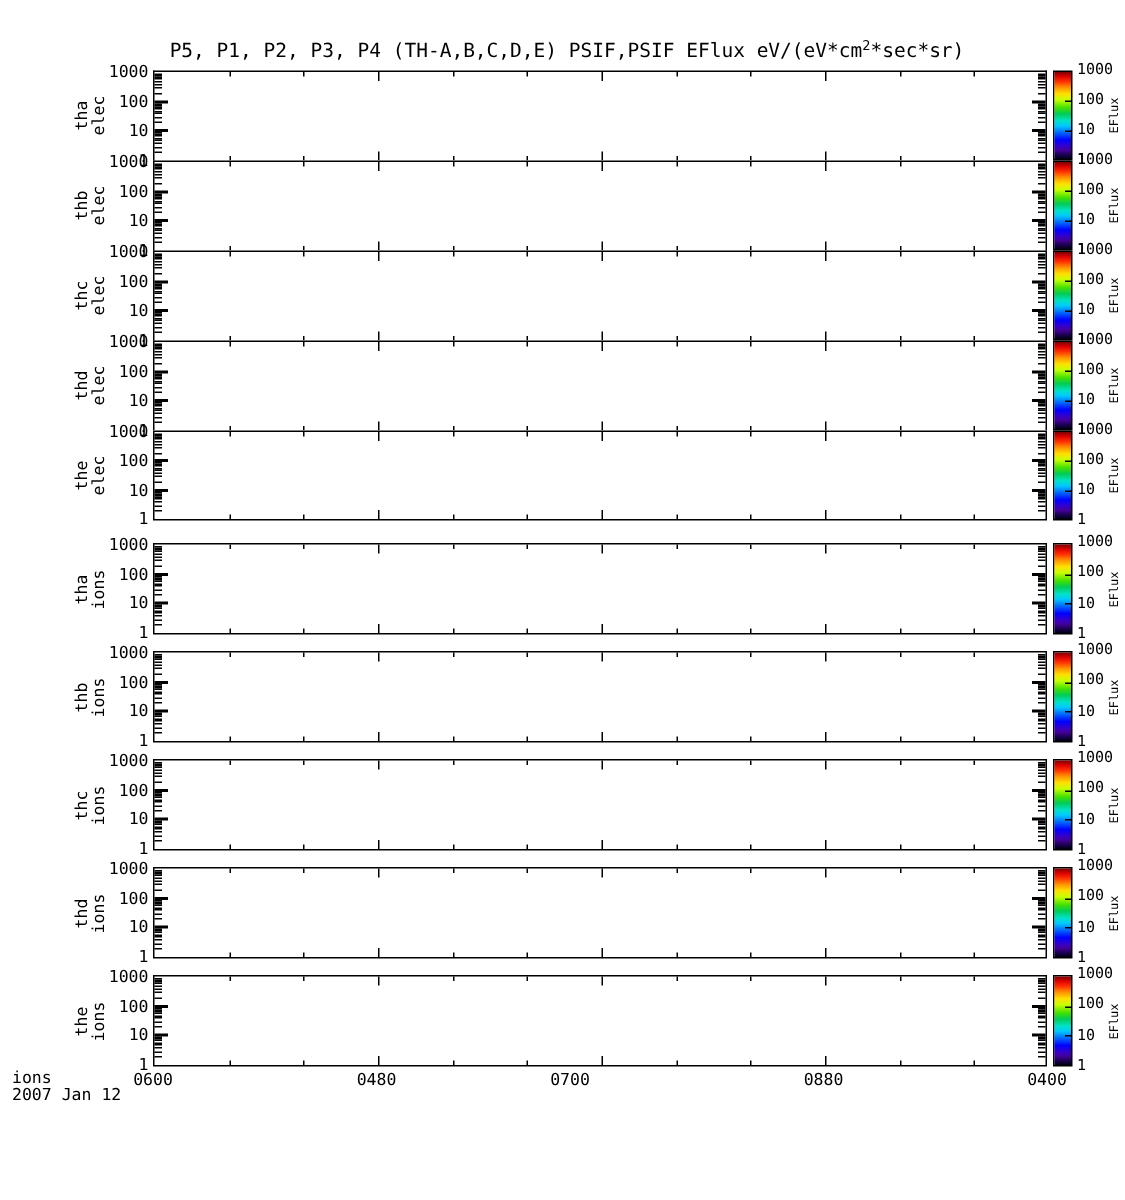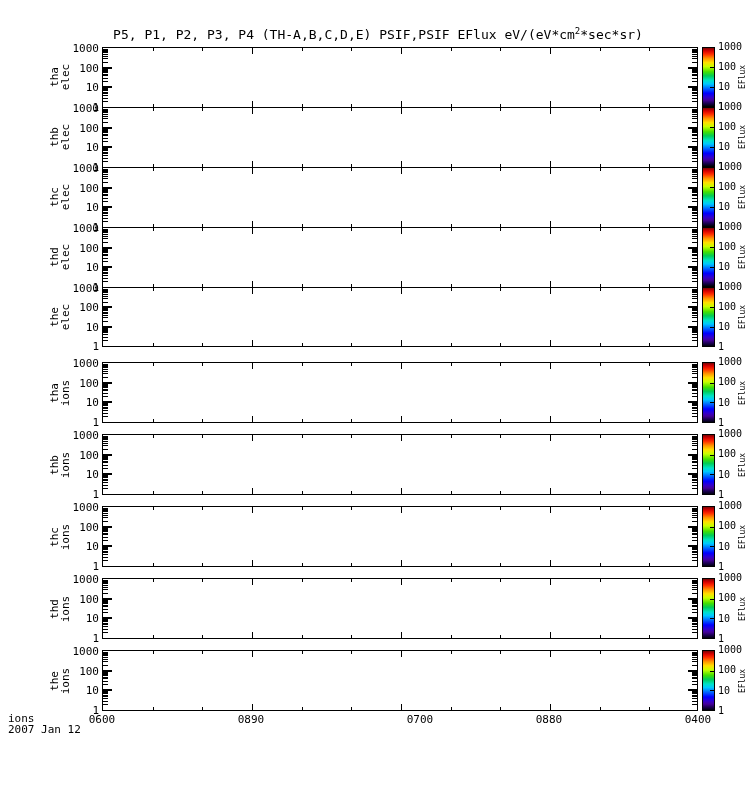--- a/index.html
+++ b/index.html
@@ -41,32 +41,32 @@
   .clab{
     position:absolute;left:0;transform:translateY(-50%);
     font-size:10px;line-height:10px;white-space:nowrap;
   }
   .cbar-title{
     position:absolute;left:743px;top:50%;
     transform:translate(-50%,-50%) rotate(-90deg);
     font-size:8px;line-height:8px;white-space:nowrap;
   }
   .xlab{position:absolute;top:713px;transform:translateX(-50%);font-size:11px;white-space:nowrap;}
-  .xl0{left:102px;} .xl1{left:251px;} .xl2{left:420px;} .xl3{left:549px;} .xl4{left:698px;}
+  .xl0{left:102px;} .xl1{left:251px;} .xl2{left:380px;} .xl3{left:549px;} .xl4{left:698px;}
   .unit-label{position:absolute;left:8px;top:712px;font-size:11px;}
   .date-label{position:absolute;left:8px;top:723px;font-size:11px;white-space:nowrap;}
 </style>
 </head>
 <body>
 
 <div id="figure">
   <div class="title"><span>P5, P1, P2, P3, P4 (TH-A,B,C,D,E) PSIF,PSIF EFlux eV/(eV*cm</span><sup>2</sup><span>*sec*sr)</span></div>
 
   <div class="xlab xl0">0600</div>
-  <div class="xlab xl1">0890</div>
+  <div class="xlab xl1">0480</div>
   <div class="xlab xl2">0700</div>
   <div class="xlab xl3">0880</div>
   <div class="xlab xl4">0400</div>
 
   <div class="unit-label">ions</div>
   <div class="date-label">2007 Jan 12</div>
 <div class="panel-group" style="top: 47px; height: 60px;">
     <div class="side-label">
       <span>tha</span>
       <span>elec</span>

